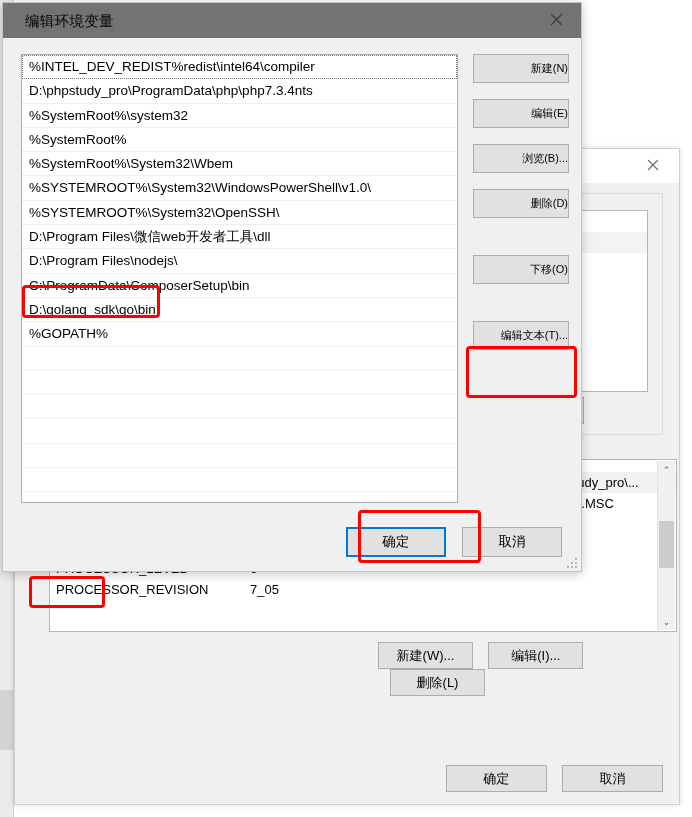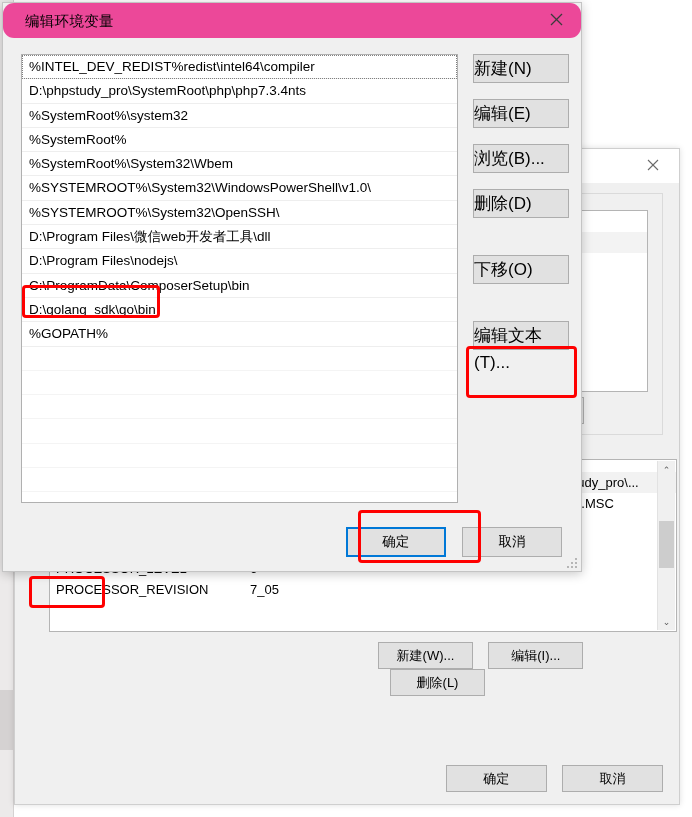--- a/index.html
+++ b/index.html
@@ -217,22 +217,21 @@
     left: 2px; top: 2px;
     width: 578px; height: 568px;
     background: #f0f0f0;
     border: 1px solid #c4c4c4;
     box-shadow: 0 2px 10px rgba(0,0,0,0.22);
   }
   #edit-titlebar {
     position: absolute;
     left: 0; top: 0;
     width: 578px; height: 35px;
-    background: #ec4899;
-    border-radius: 11px;
+    background: #737373;
   }
   #edit-title {
     position: absolute;
     left: 22px; top: 9px;
     font-size: 14.5px;
     color: #000;
     letter-spacing: 0.3px;
   }
   #edit-close {
     position: absolute;
@@ -271,24 +270,24 @@
   #edit-side-buttons {
     position: absolute;
     left: 470px; top: 51px;
     width: 96px;
   }
   .side-btn {
     display: block;
     width: 96px;
     height: 29px;
     line-height: 27px;
-    text-align: left;
+    text-align: right;
     background: #e1e1e1;
     border: 1px solid #adadad;
-    font-size: 17px;
+    font-size: 11px;
     box-sizing: border-box;
     margin-bottom: 16px;
     font-family: "Liberation Sans", sans-serif;
   }
   .side-gap { height: 21px; }
 
   #edit-ok-row {
     position: absolute;
     left: 0; bottom: 14px;
     width: 578px;
@@ -433,21 +432,21 @@
     <div id="edit-close">
       <svg width="13" height="13" viewBox="0 0 13 13">
           <line x1="1" y1="1" x2="12" y2="12" stroke="#3b3b3b" stroke-width="1.2"></line>
           <line x1="12" y1="1" x2="1" y2="12" stroke="#3b3b3b" stroke-width="1.2"></line>
         </svg>
     </div>
   </div>
 
   <div id="path-listbox">
     <div class="path-row focus-row">%INTEL_DEV_REDIST%redist\intel64\compiler</div>
-    <div class="path-row">D:\phpstudy_pro\SystemRoot\php\php7.3.4nts</div>
+    <div class="path-row">D:\phpstudy_pro\ProgramData\php\php7.3.4nts</div>
     <div class="path-row">%SystemRoot%\system32</div>
     <div class="path-row">%SystemRoot%</div>
     <div class="path-row">%SystemRoot%\System32\Wbem</div>
     <div class="path-row">%SYSTEMROOT%\System32\WindowsPowerShell\v1.0\</div>
     <div class="path-row">%SYSTEMROOT%\System32\OpenSSH\</div>
     <div class="path-row">D:\Program Files\微信web开发者工具\dll</div>
     <div class="path-row">D:\Program Files\nodejs\</div>
     <div class="path-row">C:\ProgramData\ComposerSetup\bin</div>
     <div class="path-row">D:\golang_sdk\go\bin</div>
     <div class="path-row">%GOPATH%</div>

